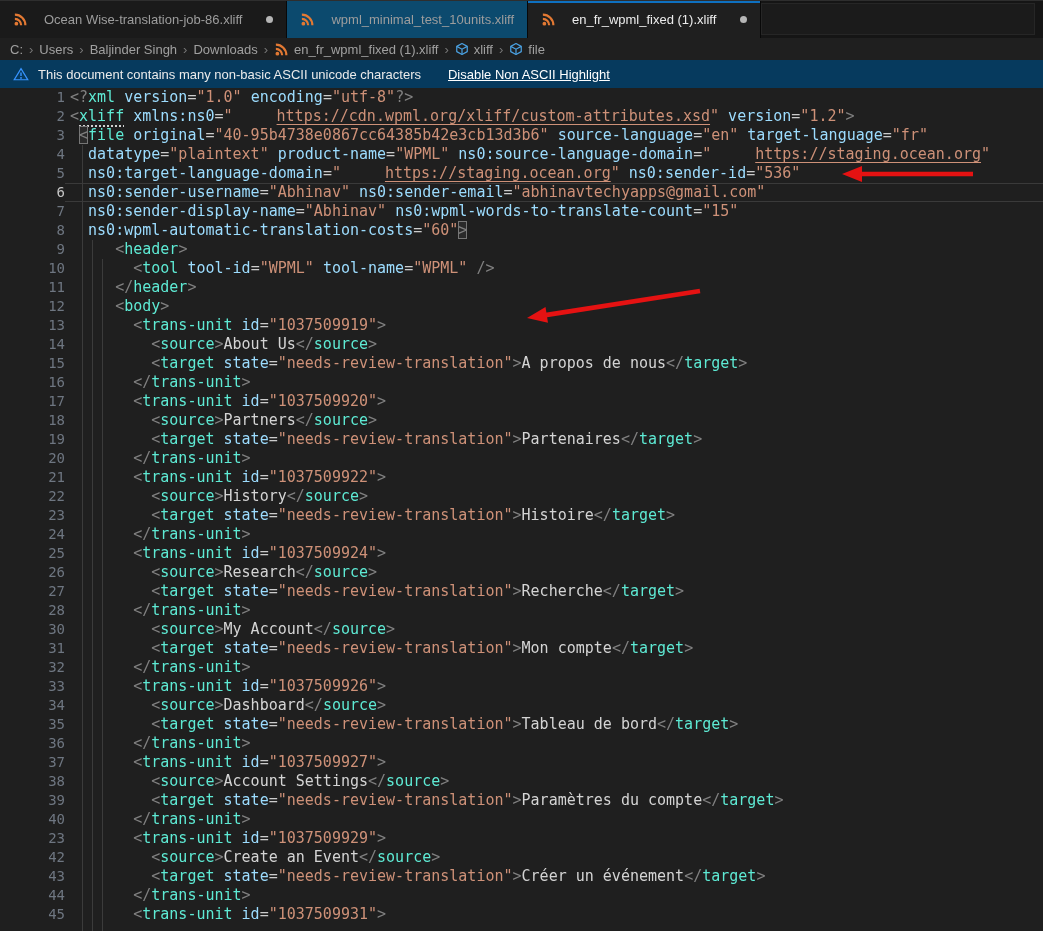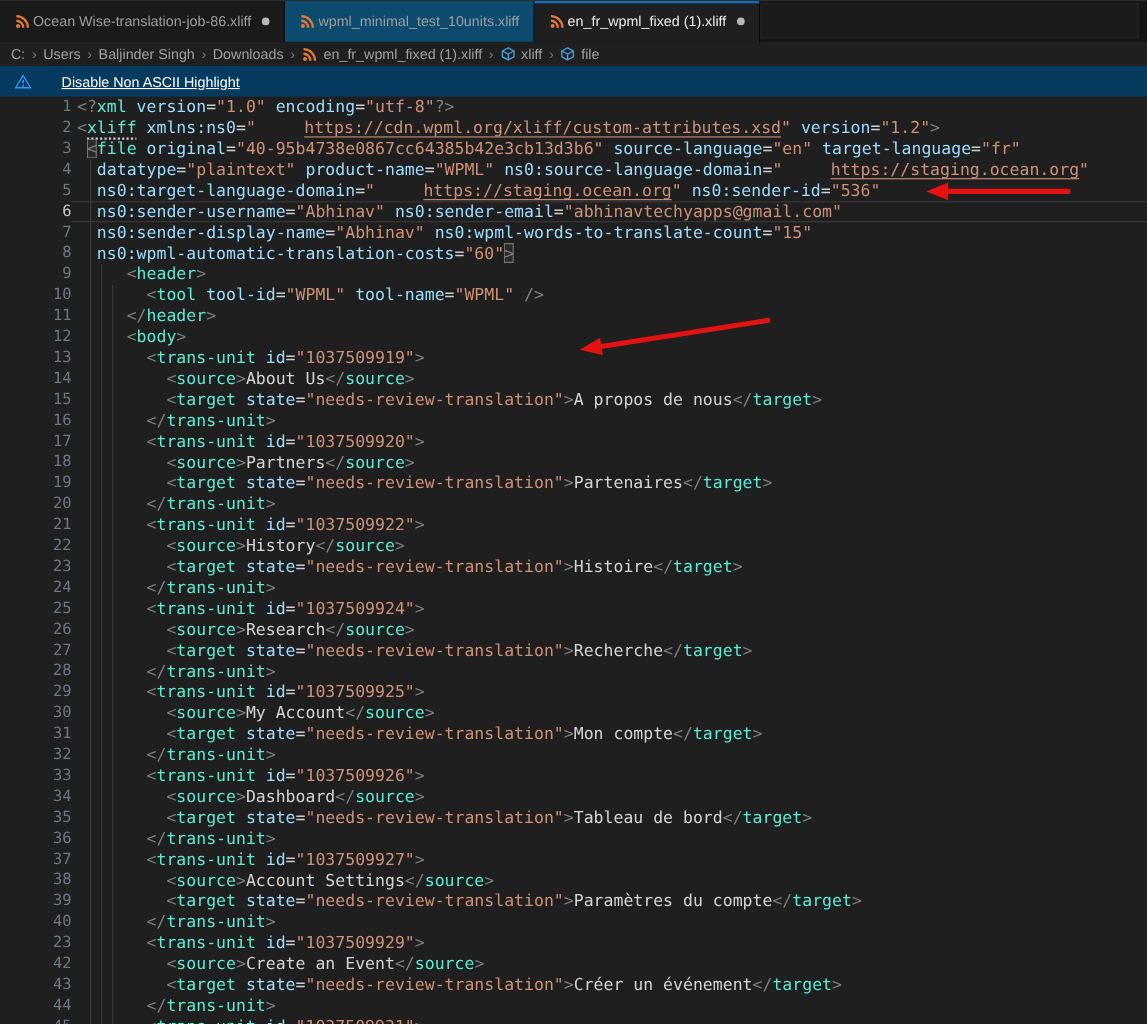--- a/index.html
+++ b/index.html
@@ -3,21 +3,21 @@
 <meta charset="utf-8">
 <style>
   * { box-sizing: border-box; }
   html,body { margin:0; padding:0; width:1043px; height:931px; overflow:hidden;
               background:#1f1f1f; font-family:"Liberation Sans", sans-serif; }
   #app { position:relative; width:1043px; height:931px; }
 
   
   .tabbar { height:38px; background:#151515; border-top:1px solid #2e2e2e;
             display:flex; align-items:stretch; }
-  .tab { display:flex; align-items:center; gap:2px; padding:0 13px;
+  .tab { display:flex; align-items:center; gap:16px; padding:0 13px;
          font-size:13px; color:#9d9d9d; background:#1a1a1a;
          border-right:1px solid #080808; white-space:nowrap; cursor:pointer; position:relative; }
   .tab.shade2 { background:#0c4a6e; }
   .tab.active { background:#1f1f1f; color:#ececec; }
   .tab.active::before { content:""; position:absolute; left:0; right:0; top:0; height:2px; background:#0e70c0; }
   .tab .dot { width:7px; height:7px; border-radius:50%; background:#b6b6b6; margin-left:8px; }
   .tab-rest { flex:1; margin:2px 8px 3px 0; border:1px solid #262626; background:#1b1b1b; }
 
   
   .breadcrumb { height:22px; background:#1f1f1f; display:flex; align-items:center;
@@ -149,20 +149,21 @@
     </div>
 
   <div class="banner">
     <span style="display:flex;align-items:center;">
       <svg width="16" height="15" viewBox="0 0 16 16">
         <path d="M8 1.8 L15.2 13.6 H0.8 Z" fill="none" stroke="#3794ff" stroke-width="1.3"></path>
         <line x1="8" y1="5.8" x2="8" y2="9.6" stroke="#3794ff" stroke-width="1.5"></line>
         <circle cx="8" cy="11.6" r="1" fill="#3794ff"></circle>
       </svg>
     </span>
+    <span class="msg">This document contains many non-basic ASCII unicode characters</span>
     <span class="link">Disable Non ASCII Highlight</span>
   </div>
 
   <div class="editor" id="editor">
       <div class="code-line"><span class="ln">1</span><span class="lc"><span class="tk-p">&lt;?</span><span class="tk-t">xml</span><span class="tk-w"> </span><span class="tk-a">version</span><span class="tk-e">=</span><span class="tk-s">"1.0"</span><span class="tk-w"> </span><span class="tk-a">encoding</span><span class="tk-e">=</span><span class="tk-s">"utf-8"</span><span class="tk-p">?&gt;</span></span></div>
       <div class="code-line"><span class="ln">2</span><span class="lc"><span class="tk-p">&lt;</span><span class="tk-t tk-dotted">xliff</span><span class="tk-w"> </span><span class="tk-a">xmlns:ns0</span><span class="tk-e">=</span><span class="tk-s">"</span><span class="tk-u">https://cdn.wpml.org/xliff/custom-attributes.xsd</span><span class="tk-s">"</span><span class="tk-w"> </span><span class="tk-a">version</span><span class="tk-e">=</span><span class="tk-s">"1.2"</span><span class="tk-p">&gt;</span></span></div>
       <div class="code-line"><span class="ln">3</span><span class="lc"><span class="tk-w"> </span><span class="tk-p tk-bracket">&lt;</span><span class="tk-t">file</span><span class="tk-w"> </span><span class="tk-a">original</span><span class="tk-e">=</span><span class="tk-s">"40-95b4738e0867cc64385b42e3cb13d3b6"</span><span class="tk-w"> </span><span class="tk-a">source-language</span><span class="tk-e">=</span><span class="tk-s">"en"</span><span class="tk-w"> </span><span class="tk-a">target-language</span><span class="tk-e">=</span><span class="tk-s">"fr"</span></span></div>
       <div class="code-line"><span class="ln">4</span><span class="lc"><span class="tk-w">  </span><span class="tk-a">datatype</span><span class="tk-e">=</span><span class="tk-s">"plaintext"</span><span class="tk-w"> </span><span class="tk-a">product-name</span><span class="tk-e">=</span><span class="tk-s">"WPML"</span><span class="tk-w"> </span><span class="tk-a">ns0:source-language-domain</span><span class="tk-e">=</span><span class="tk-s">"</span><span class="tk-u">https://staging.ocean.org</span><span class="tk-s">"</span></span></div>
       <div class="code-line"><span class="ln">5</span><span class="lc"><span class="tk-w">  </span><span class="tk-a">ns0:target-language-domain</span><span class="tk-e">=</span><span class="tk-s">"</span><span class="tk-u">https://staging.ocean.org</span><span class="tk-s">"</span><span class="tk-w"> </span><span class="tk-a">ns0:sender-id</span><span class="tk-e">=</span><span class="tk-s">"536"</span></span></div>
       <div class="code-line current"><span class="ln">6</span><span class="lc"><span class="tk-w">  </span><span class="tk-a">ns0:sender-username</span><span class="tk-e">=</span><span class="tk-s">"Abhinav"</span><span class="tk-w"> </span><span class="tk-a">ns0:sender-email</span><span class="tk-e">=</span><span class="tk-s">"abhinavtechyapps@gmail.com"</span></span></div>
@@ -181,21 +182,20 @@
       <div class="code-line"><span class="ln">19</span><span class="lc"><span class="tk-w">         </span><span class="tk-p">&lt;</span><span class="tk-t">target</span><span class="tk-w"> </span><span class="tk-a">state</span><span class="tk-e">=</span><span class="tk-s">"needs-review-translation"</span><span class="tk-p">&gt;</span><span class="tk-x">Partenaires</span><span class="tk-p">&lt;/</span><span class="tk-t">target</span><span class="tk-p">&gt;</span></span></div>
       <div class="code-line"><span class="ln">20</span><span class="lc"><span class="tk-w">       </span><span class="tk-p">&lt;/</span><span class="tk-t">trans-unit</span><span class="tk-p">&gt;</span></span></div>
       <div class="code-line"><span class="ln">21</span><span class="lc"><span class="tk-w">       </span><span class="tk-p">&lt;</span><span class="tk-t">trans-unit</span><span class="tk-w"> </span><span class="tk-a">id</span><span class="tk-e">=</span><span class="tk-s">"1037509922"</span><span class="tk-p">&gt;</span></span></div>
       <div class="code-line"><span class="ln">22</span><span class="lc"><span class="tk-w">         </span><span class="tk-p">&lt;</span><span class="tk-t">source</span><span class="tk-p">&gt;</span><span class="tk-x">History</span><span class="tk-p">&lt;/</span><span class="tk-t">source</span><span class="tk-p">&gt;</span></span></div>
       <div class="code-line"><span class="ln">23</span><span class="lc"><span class="tk-w">         </span><span class="tk-p">&lt;</span><span class="tk-t">target</span><span class="tk-w"> </span><span class="tk-a">state</span><span class="tk-e">=</span><span class="tk-s">"needs-review-translation"</span><span class="tk-p">&gt;</span><span class="tk-x">Histoire</span><span class="tk-p">&lt;/</span><span class="tk-t">target</span><span class="tk-p">&gt;</span></span></div>
       <div class="code-line"><span class="ln">24</span><span class="lc"><span class="tk-w">       </span><span class="tk-p">&lt;/</span><span class="tk-t">trans-unit</span><span class="tk-p">&gt;</span></span></div>
       <div class="code-line"><span class="ln">25</span><span class="lc"><span class="tk-w">       </span><span class="tk-p">&lt;</span><span class="tk-t">trans-unit</span><span class="tk-w"> </span><span class="tk-a">id</span><span class="tk-e">=</span><span class="tk-s">"1037509924"</span><span class="tk-p">&gt;</span></span></div>
       <div class="code-line"><span class="ln">26</span><span class="lc"><span class="tk-w">         </span><span class="tk-p">&lt;</span><span class="tk-t">source</span><span class="tk-p">&gt;</span><span class="tk-x">Research</span><span class="tk-p">&lt;/</span><span class="tk-t">source</span><span class="tk-p">&gt;</span></span></div>
       <div class="code-line"><span class="ln">27</span><span class="lc"><span class="tk-w">         </span><span class="tk-p">&lt;</span><span class="tk-t">target</span><span class="tk-w"> </span><span class="tk-a">state</span><span class="tk-e">=</span><span class="tk-s">"needs-review-translation"</span><span class="tk-p">&gt;</span><span class="tk-x">Recherche</span><span class="tk-p">&lt;/</span><span class="tk-t">target</span><span class="tk-p">&gt;</span></span></div>
       <div class="code-line"><span class="ln">28</span><span class="lc"><span class="tk-w">       </span><span class="tk-p">&lt;/</span><span class="tk-t">trans-unit</span><span class="tk-p">&gt;</span></span></div>
-      <div class="code-line"><span class="ln">29</span><span class="lc"><span class="tk-w">       </span><span class="tk-p">&lt;</span><span class="tk-t">trans-unit</span><span class="tk-w"> </span><span class="tk-a">id</span><span class="tk-e">=</span><span class="tk-s">"1037509925"</span><span class="tk-p">&gt;</span></span></div>
       <div class="code-line"><span class="ln">30</span><span class="lc"><span class="tk-w">         </span><span class="tk-p">&lt;</span><span class="tk-t">source</span><span class="tk-p">&gt;</span><span class="tk-x">My Account</span><span class="tk-p">&lt;/</span><span class="tk-t">source</span><span class="tk-p">&gt;</span></span></div>
       <div class="code-line"><span class="ln">31</span><span class="lc"><span class="tk-w">         </span><span class="tk-p">&lt;</span><span class="tk-t">target</span><span class="tk-w"> </span><span class="tk-a">state</span><span class="tk-e">=</span><span class="tk-s">"needs-review-translation"</span><span class="tk-p">&gt;</span><span class="tk-x">Mon compte</span><span class="tk-p">&lt;/</span><span class="tk-t">target</span><span class="tk-p">&gt;</span></span></div>
       <div class="code-line"><span class="ln">32</span><span class="lc"><span class="tk-w">       </span><span class="tk-p">&lt;/</span><span class="tk-t">trans-unit</span><span class="tk-p">&gt;</span></span></div>
       <div class="code-line"><span class="ln">33</span><span class="lc"><span class="tk-w">       </span><span class="tk-p">&lt;</span><span class="tk-t">trans-unit</span><span class="tk-w"> </span><span class="tk-a">id</span><span class="tk-e">=</span><span class="tk-s">"1037509926"</span><span class="tk-p">&gt;</span></span></div>
       <div class="code-line"><span class="ln">34</span><span class="lc"><span class="tk-w">         </span><span class="tk-p">&lt;</span><span class="tk-t">source</span><span class="tk-p">&gt;</span><span class="tk-x">Dashboard</span><span class="tk-p">&lt;/</span><span class="tk-t">source</span><span class="tk-p">&gt;</span></span></div>
       <div class="code-line"><span class="ln">35</span><span class="lc"><span class="tk-w">         </span><span class="tk-p">&lt;</span><span class="tk-t">target</span><span class="tk-w"> </span><span class="tk-a">state</span><span class="tk-e">=</span><span class="tk-s">"needs-review-translation"</span><span class="tk-p">&gt;</span><span class="tk-x">Tableau de bord</span><span class="tk-p">&lt;/</span><span class="tk-t">target</span><span class="tk-p">&gt;</span></span></div>
       <div class="code-line"><span class="ln">36</span><span class="lc"><span class="tk-w">       </span><span class="tk-p">&lt;/</span><span class="tk-t">trans-unit</span><span class="tk-p">&gt;</span></span></div>
       <div class="code-line"><span class="ln">37</span><span class="lc"><span class="tk-w">       </span><span class="tk-p">&lt;</span><span class="tk-t">trans-unit</span><span class="tk-w"> </span><span class="tk-a">id</span><span class="tk-e">=</span><span class="tk-s">"1037509927"</span><span class="tk-p">&gt;</span></span></div>
       <div class="code-line"><span class="ln">38</span><span class="lc"><span class="tk-w">         </span><span class="tk-p">&lt;</span><span class="tk-t">source</span><span class="tk-p">&gt;</span><span class="tk-x">Account Settings</span><span class="tk-p">&lt;/</span><span class="tk-t">source</span><span class="tk-p">&gt;</span></span></div>
       <div class="code-line"><span class="ln">39</span><span class="lc"><span class="tk-w">         </span><span class="tk-p">&lt;</span><span class="tk-t">target</span><span class="tk-w"> </span><span class="tk-a">state</span><span class="tk-e">=</span><span class="tk-s">"needs-review-translation"</span><span class="tk-p">&gt;</span><span class="tk-x">Paramètres du compte</span><span class="tk-p">&lt;/</span><span class="tk-t">target</span><span class="tk-p">&gt;</span></span></div>

